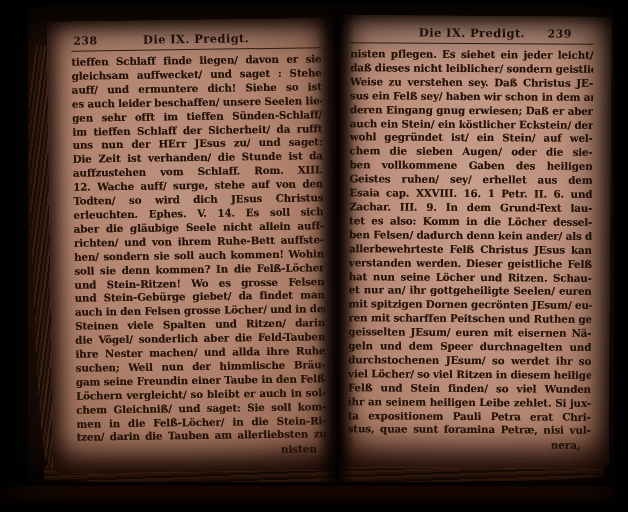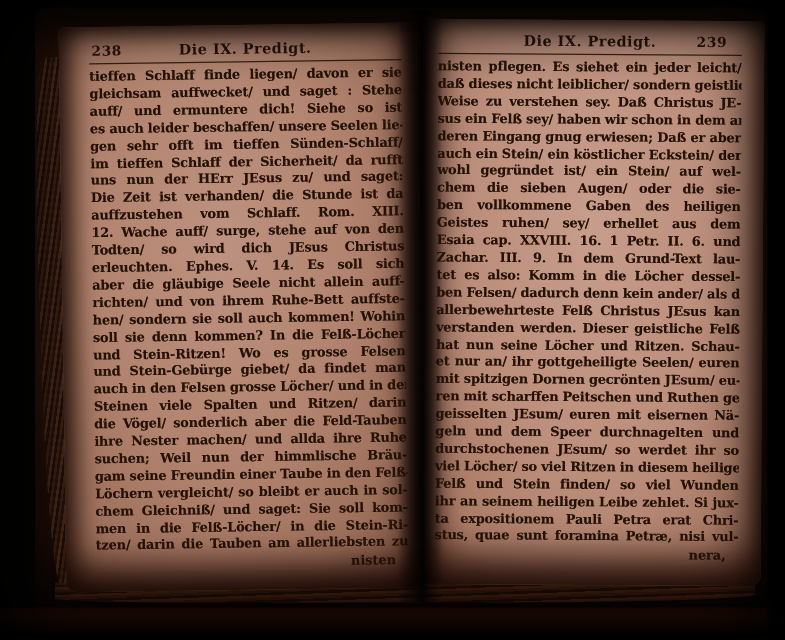--- a/index.html
+++ b/index.html
@@ -70,21 +70,21 @@
   .page-left .page-inner{padding:12px 12px 0 24px;}
   .page-right .page-inner{padding:10px 18px 0 12px;}
   .running-head{
     display:flex;align-items:baseline;
     font-weight:700;font-size:11.5px;color:#26130a;
     padding:0 2px;
   }
   .running-head .pageno{width:44px;font-size:11px;letter-spacing:.5px;}
   .running-head .head-title{flex:1;text-align:center;letter-spacing:.4px;}
   .running-head .head-spacer{width:44px;}
-  .page-right .running-head .pageno{text-align:center;}
+  .page-right .running-head .pageno{text-align:left;}
   .head-rule{
     border:0;border-top:1.6px solid rgba(32,15,7,.85);
     margin:3px 0 4px 0;
   }
   .text-block{margin-top:2px;}
   .tline{
     font-size:10.3px;line-height:13.9px;font-weight:700;color:#241207;
     text-align:justify;text-align-last:justify;
     letter-spacing:-0.15px;white-space:nowrap;overflow:hidden;
     text-shadow:0 0 .5px rgba(40,18,8,.55);

